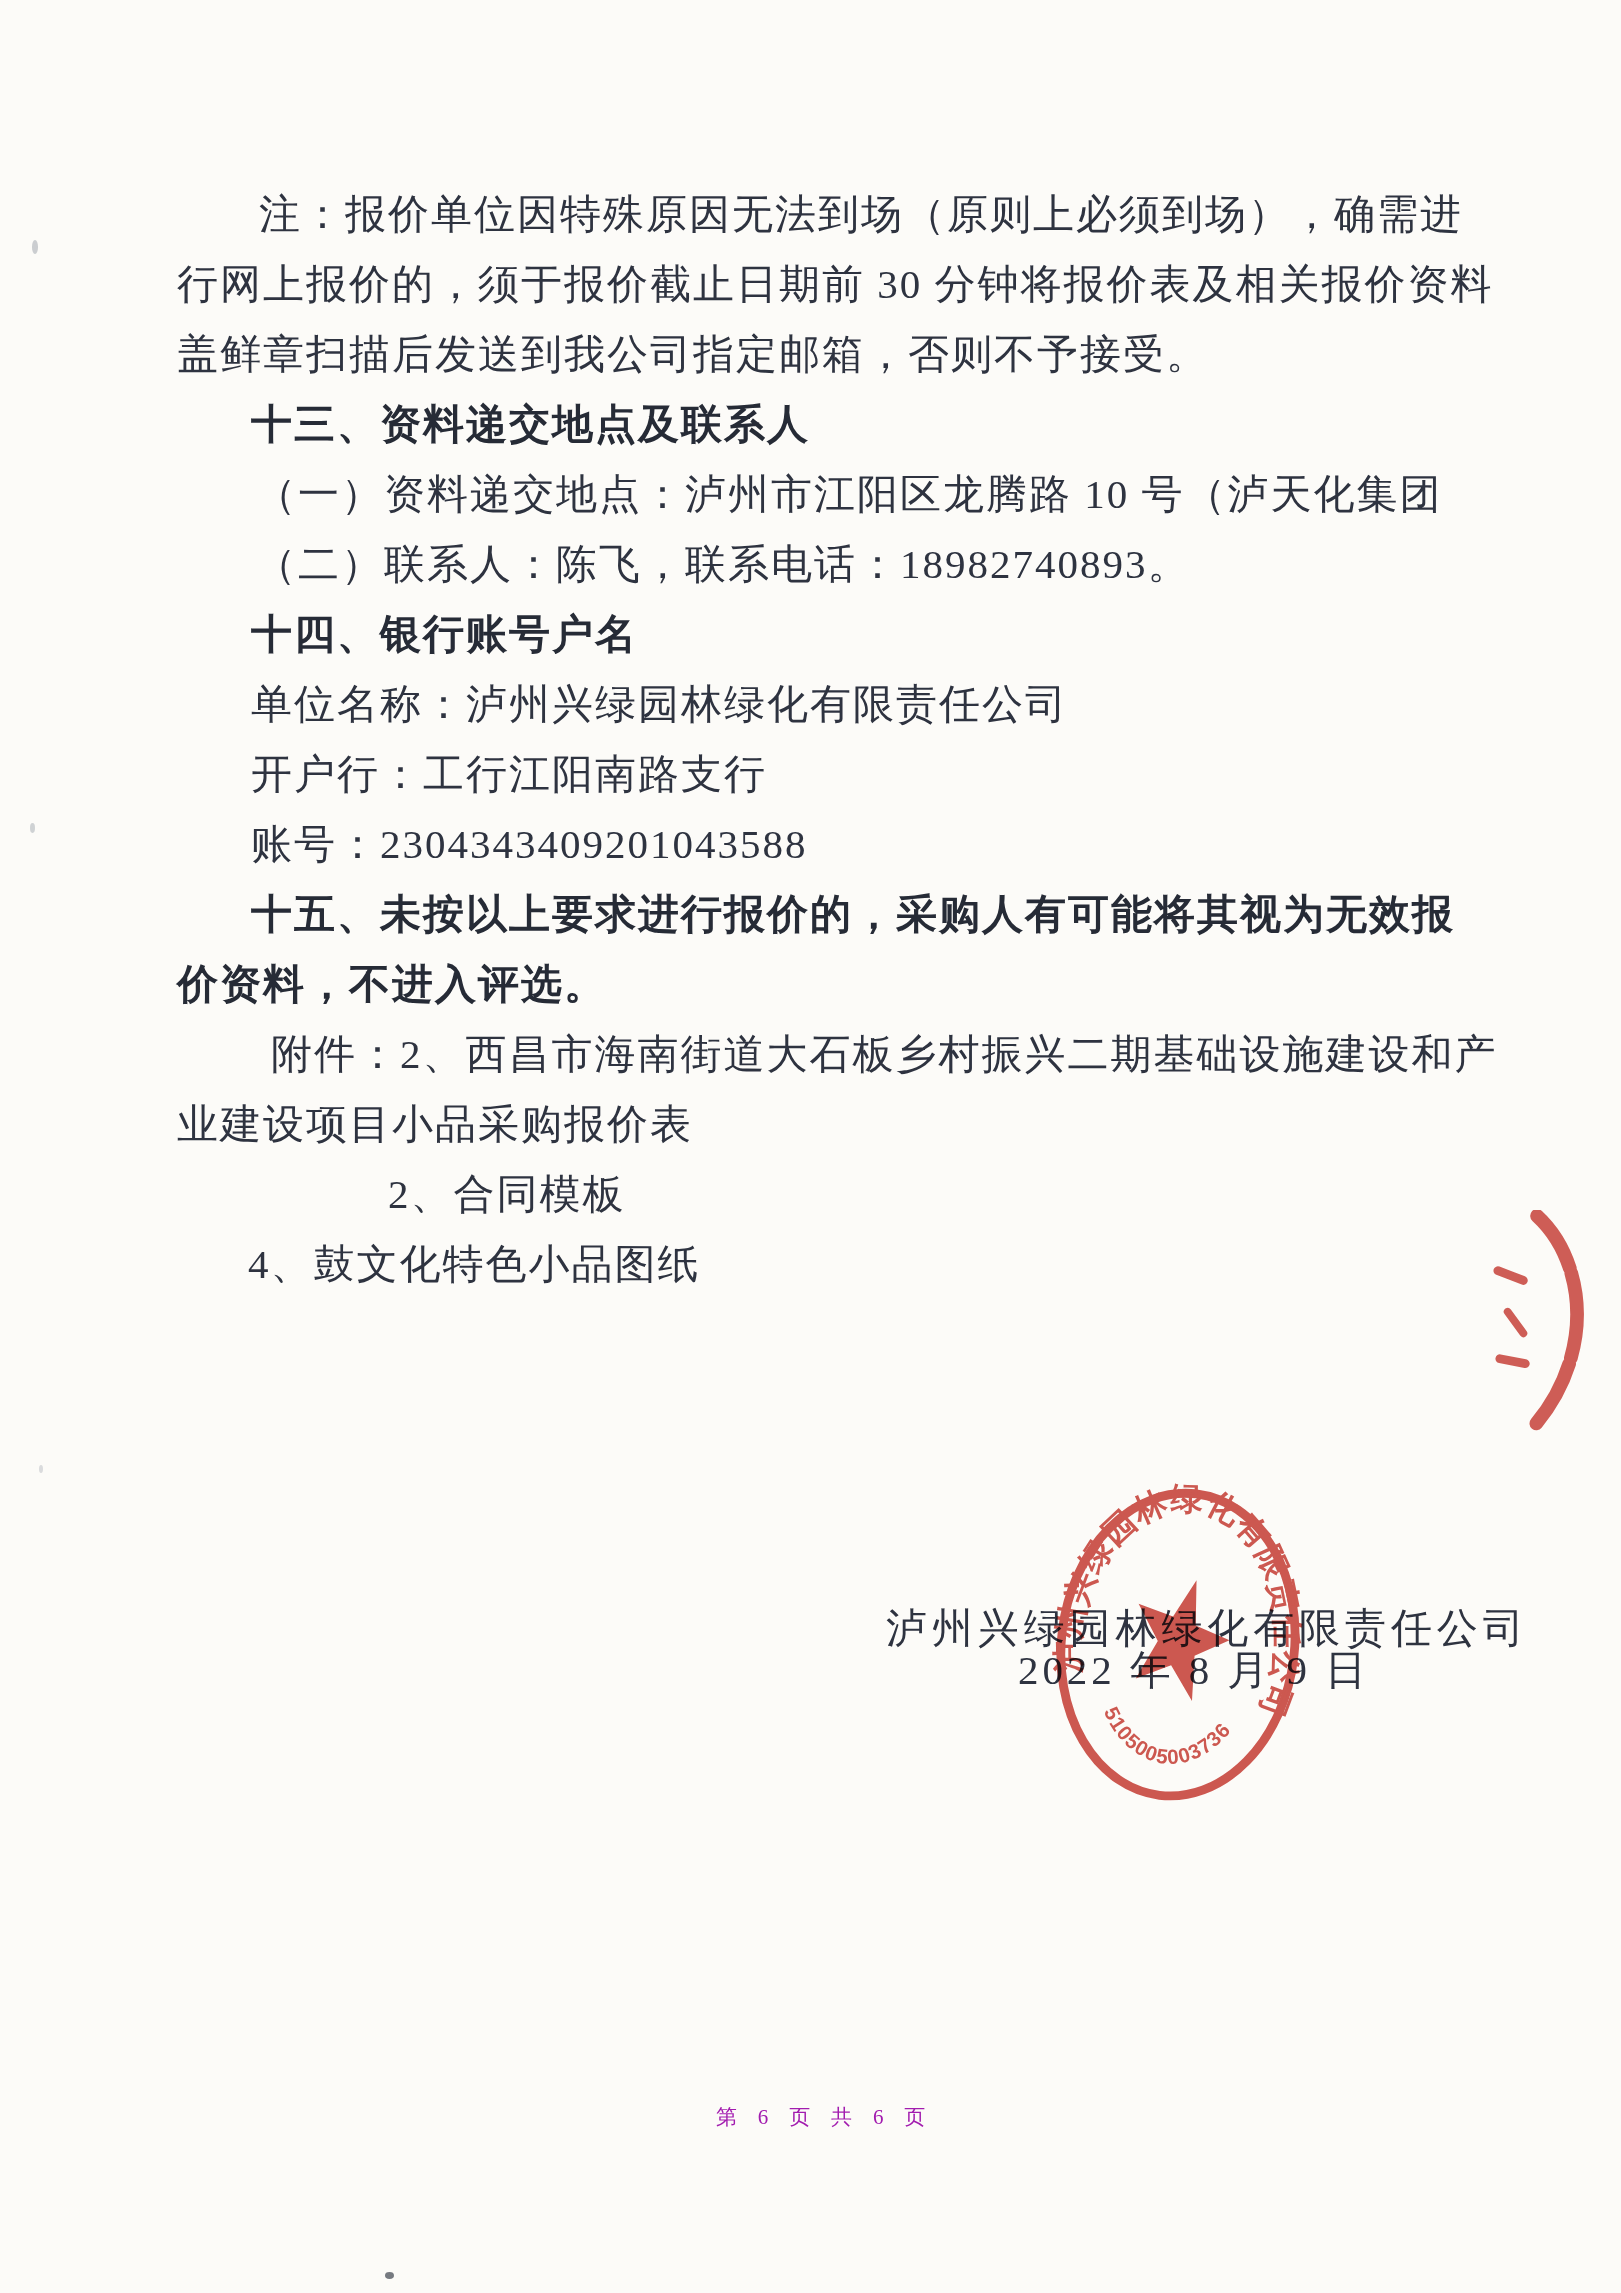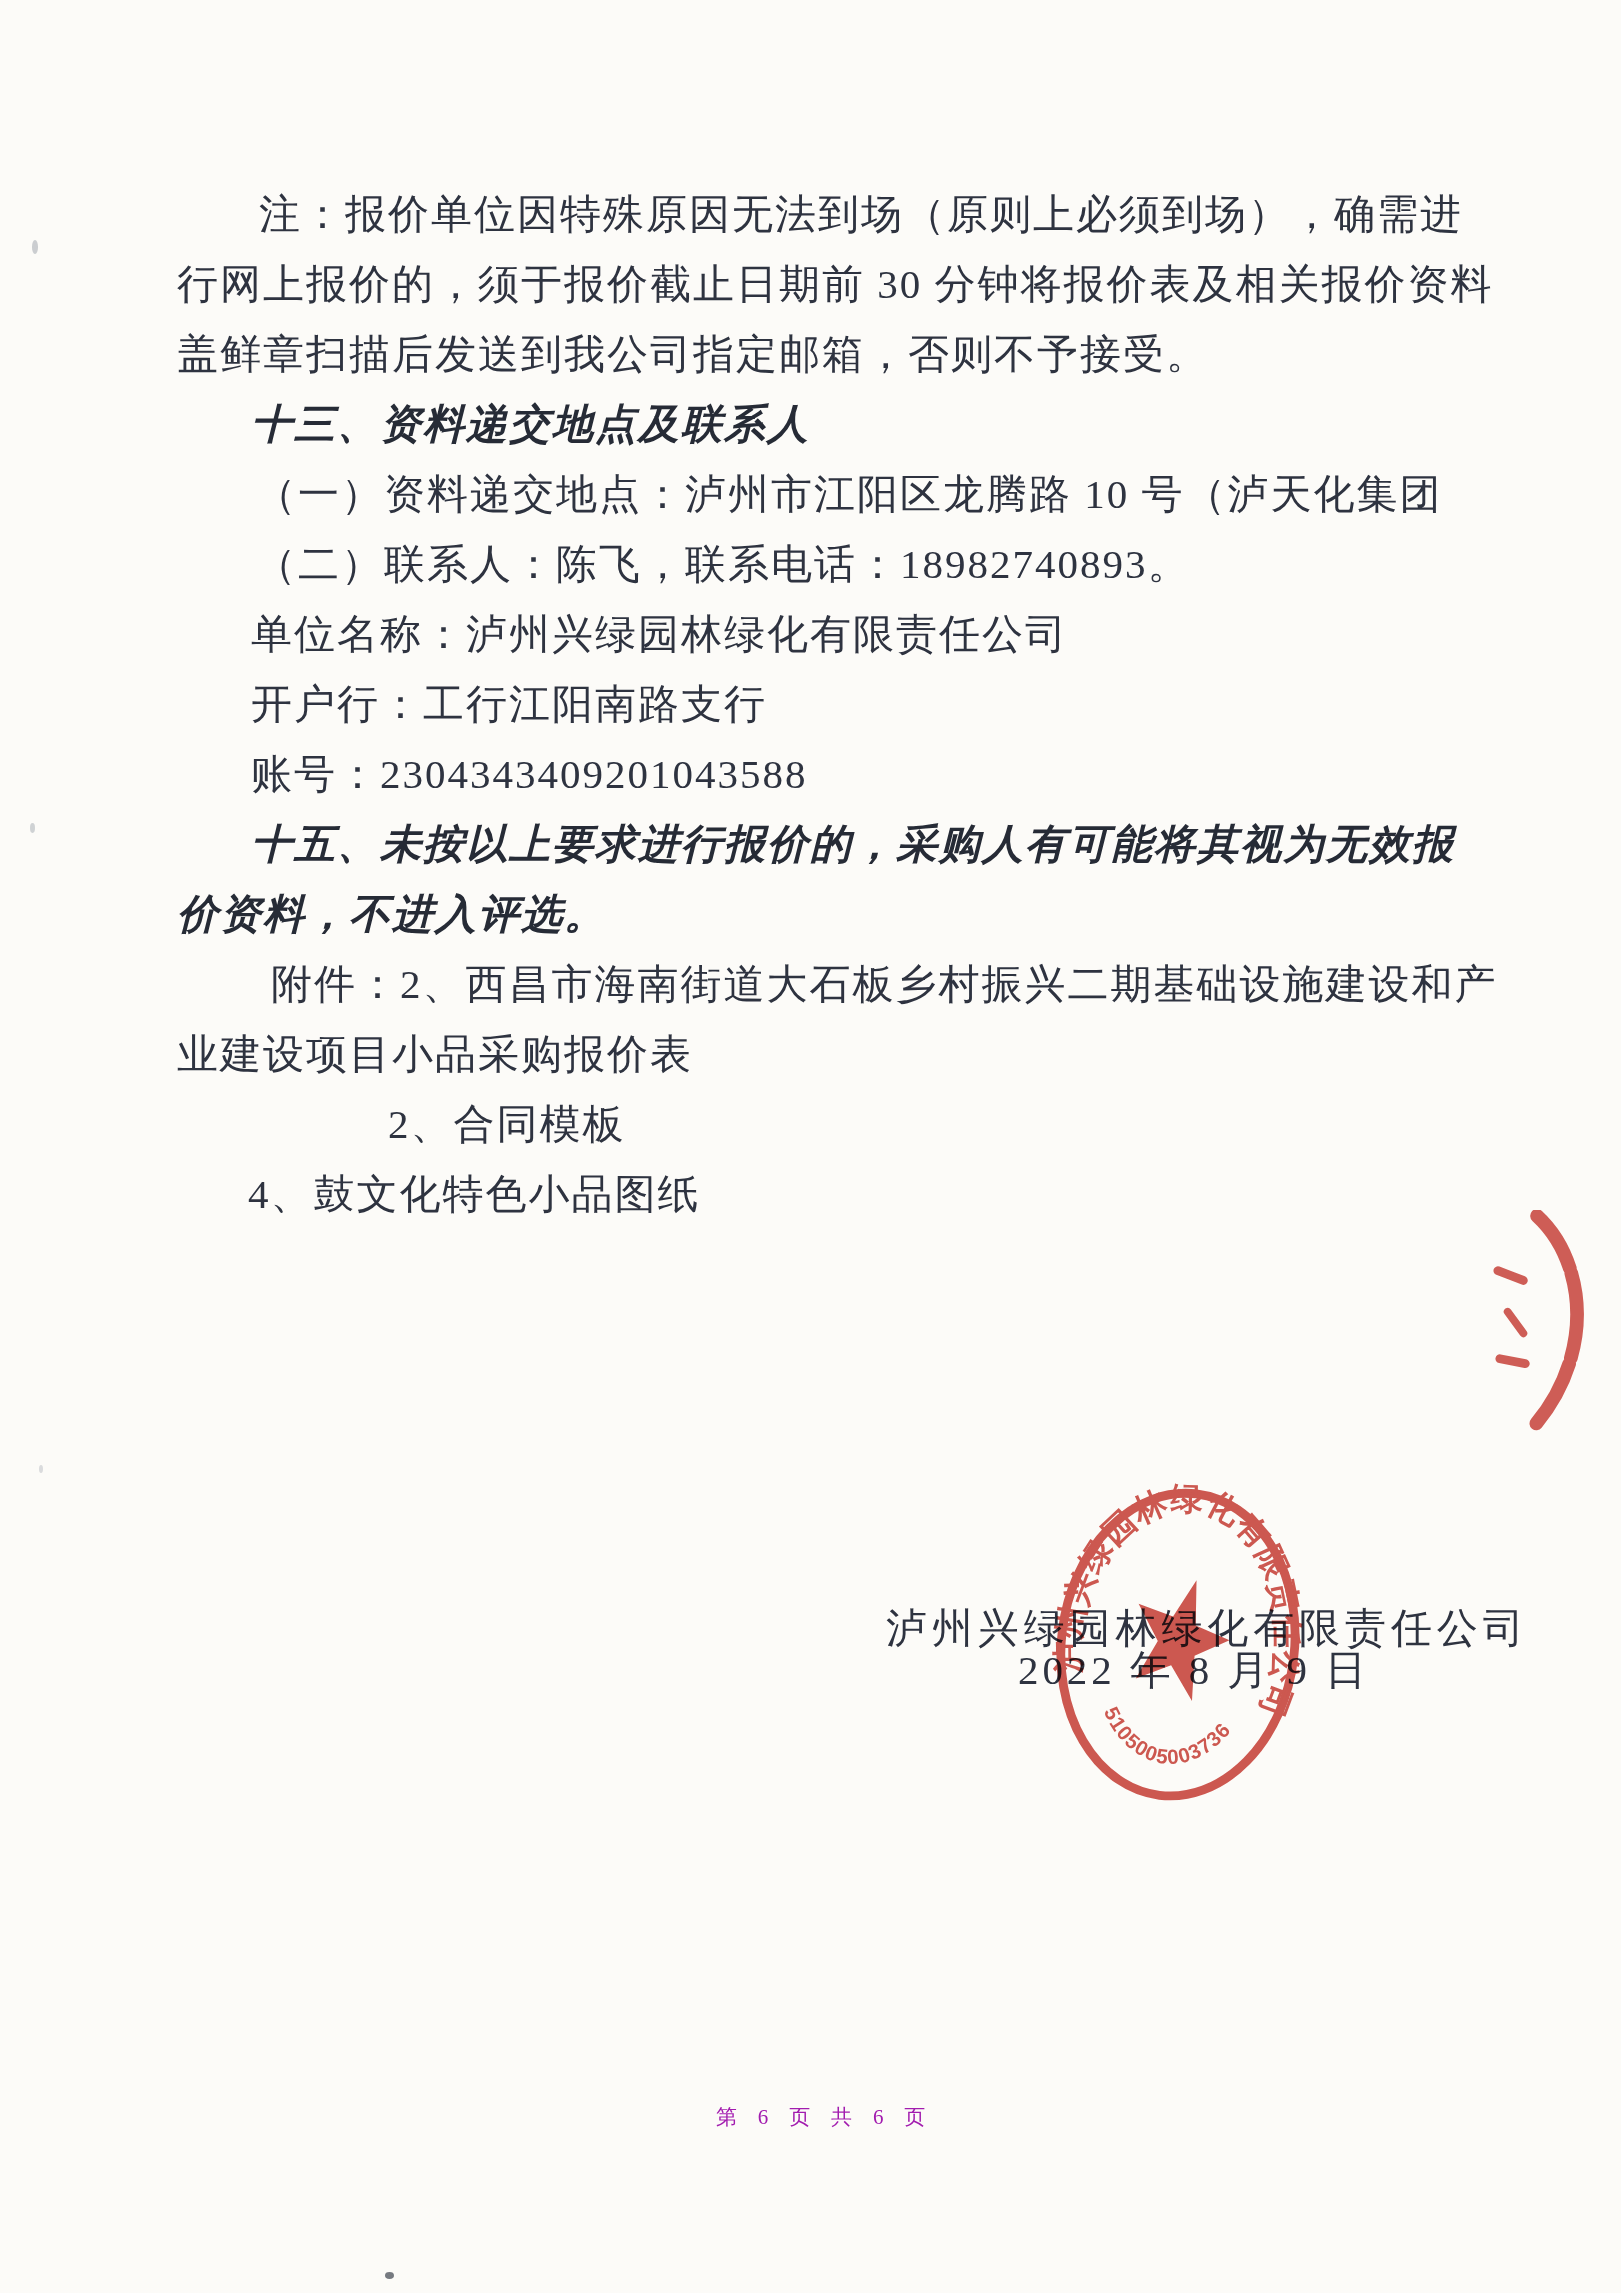--- a/index.html
+++ b/index.html
@@ -19,21 +19,21 @@
     left: 147px; top: 179px;
     width: 1323px;
   }
   .line {
     height: 70px; line-height: 70px;
     font-size: 41px;
     letter-spacing: 2px;
     white-space: pre;
     color: #2e3340;
   }
-  .line.bold { font-weight: 700; color: #262b36; font-style: italic; }
+  .line.bold { font-weight: 700; color: #262b36; }
 
   
   .sig-company {
     position: absolute; left: 856px; top: 1601px;
     font-size: 41px; letter-spacing: 4.9px; white-space: pre;
   }
   .sig-date {
     position: absolute; left: 988px; top: 1643px;
     font-size: 41px; letter-spacing: 3.9px; white-space: pre;
   }
@@ -73,20 +73,21 @@
 
 <div class="page">
 
   <div class="body-text">
       <div class="line" style="padding-left: 82px;">注：报价单位因特殊原因无法到场（原则上必须到场），确需进</div>
       <div class="line" style="padding-left: 0px;">行网上报价的，须于报价截止日期前 30 分钟将报价表及相关报价资料</div>
       <div class="line" style="padding-left: 0px;">盖鲜章扫描后发送到我公司指定邮箱，否则不予接受。</div>
       <div class="line bold" style="padding-left: 74px;">十三、资料递交地点及联系人</div>
       <div class="line" style="padding-left: 78px;">（一）资料递交地点：泸州市江阳区龙腾路 10 号（泸天化集团</div>
       <div class="line" style="padding-left: 78px;">（二）联系人：陈飞，联系电话：18982740893。</div>
+      <div class="line bold" style="padding-left: 74px;">十四、银行账号户名</div>
       <div class="line" style="padding-left: 74px;">单位名称：泸州兴绿园林绿化有限责任公司</div>
       <div class="line" style="padding-left: 74px;">开户行：工行江阳南路支行</div>
       <div class="line" style="padding-left: 74px;">账号：2304343409201043588</div>
       <div class="line bold" style="padding-left: 74px;">十五、未按以上要求进行报价的，采购人有可能将其视为无效报</div>
       <div class="line bold" style="padding-left: 0px;">价资料，不进入评选。</div>
       <div class="line" style="padding-left: 94px;">附件：2、西昌市海南街道大石板乡村振兴二期基础设施建设和产</div>
       <div class="line" style="padding-left: 0px;">业建设项目小品采购报价表</div>
       <div class="line" style="padding-left: 211px;">2、合同模板</div>
       <div class="line" style="padding-left: 71px;">4、鼓文化特色小品图纸</div>
     </div>

